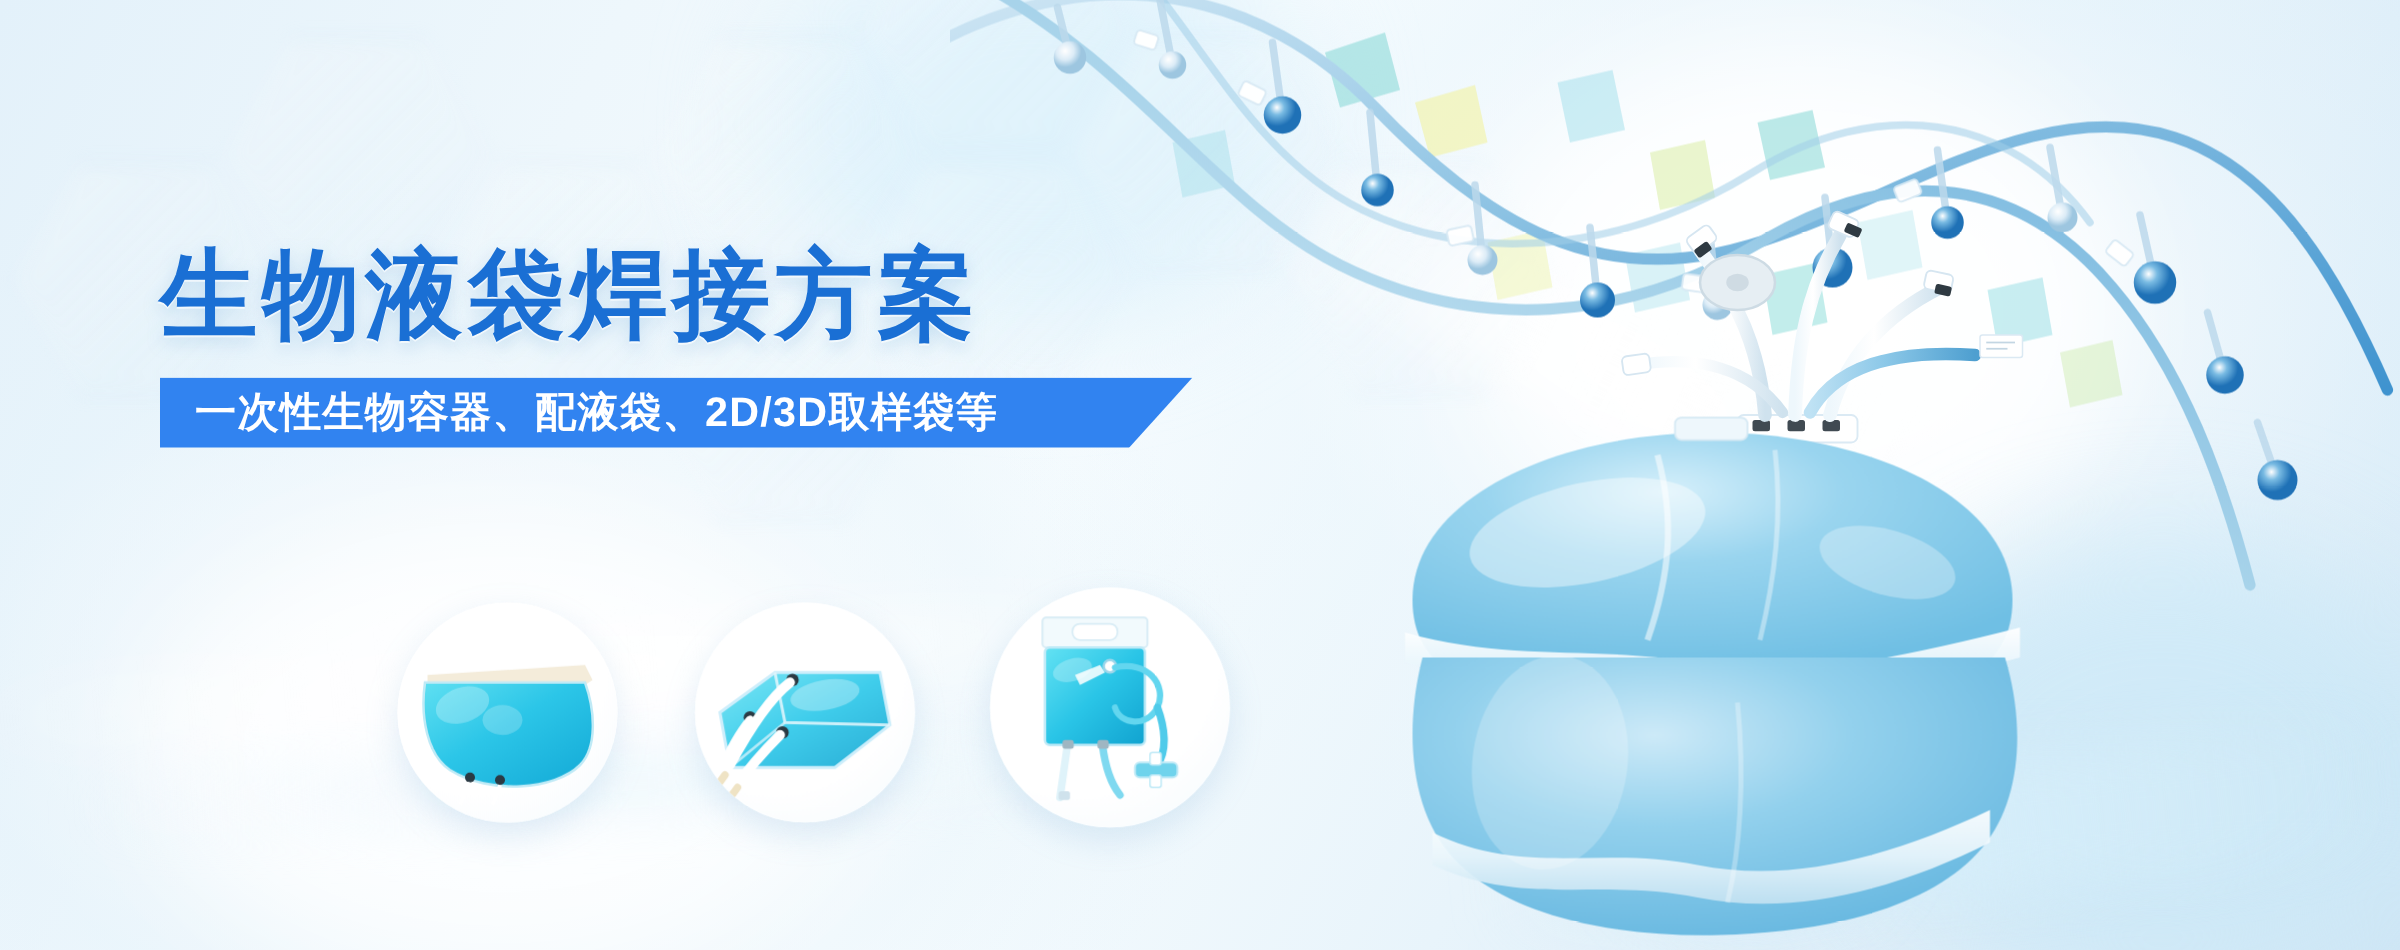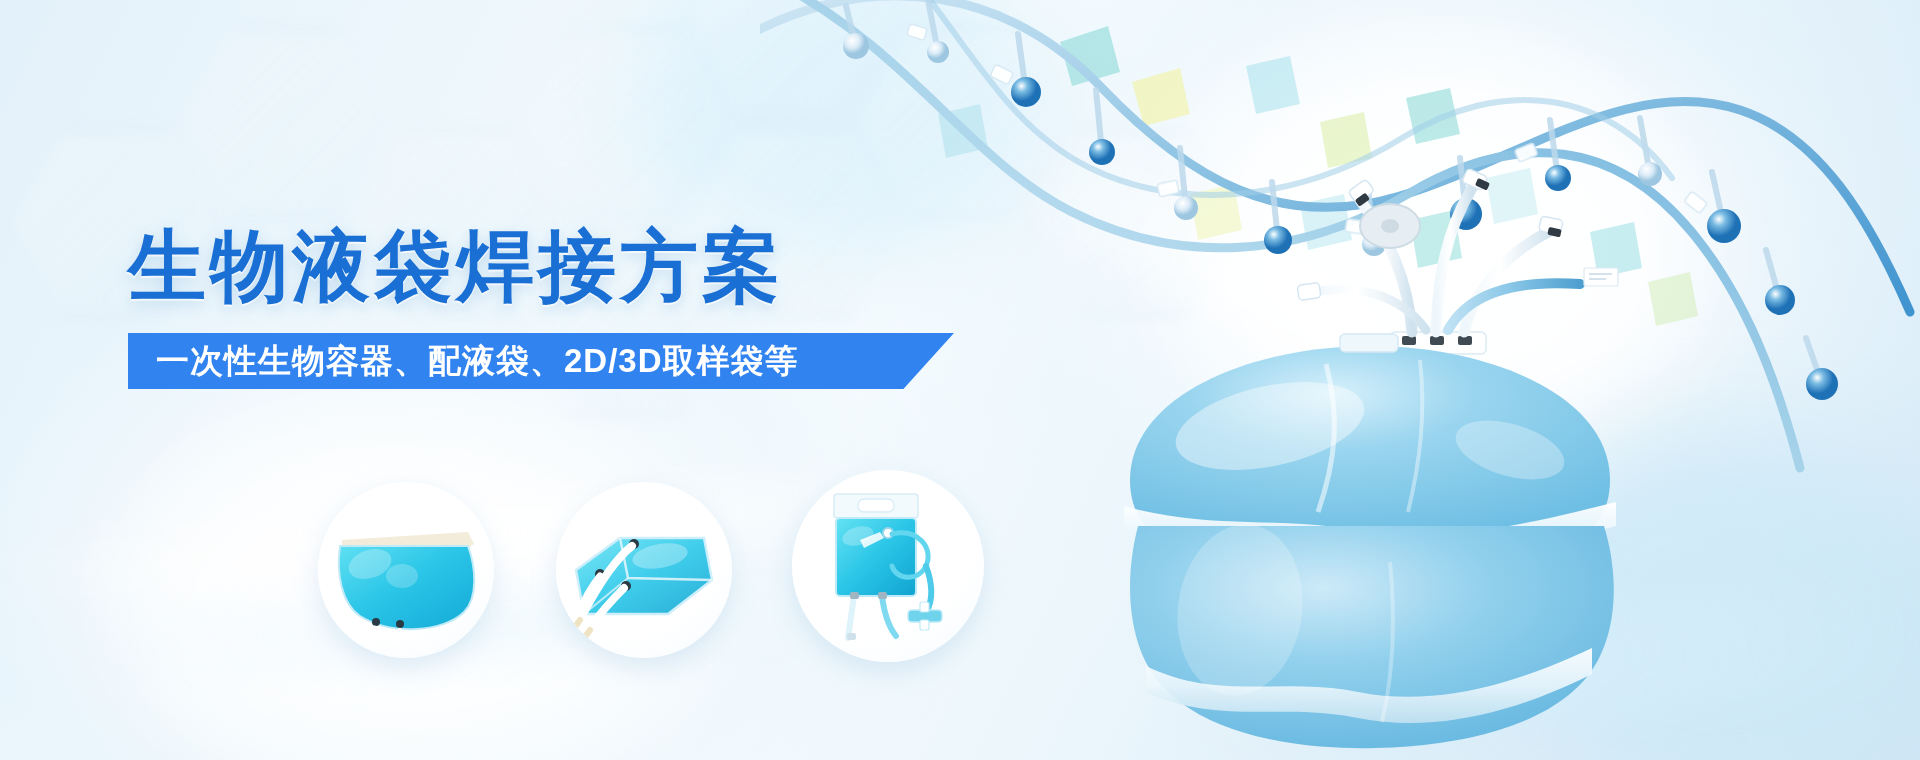--- a/index.html
+++ b/index.html
@@ -22,21 +22,21 @@
     position:absolute;border:2.5px solid rgba(150,200,232,.40);
     width:210px;height:182px;
     clip-path:polygon(25% 0%,75% 0%,100% 50%,75% 100%,25% 100%,0% 50%);
     background:linear-gradient(135deg,rgba(255,255,255,.35),rgba(205,232,248,.12));
   }
   .soft{position:absolute;border-radius:50%;filter:blur(46px);}
   .streak{position:absolute;filter:blur(20px);border-radius:40px;}
   
   #dna{position:absolute;left:760px;top:-18px;width:1160px;height:500px;}
   
-  #copy{position:absolute;left:128px;top:196px;width:900px;margin-top:31px;}
+  #copy{position:absolute;left:128px;top:196px;width:900px;}
   #title{
     font-size:78px;font-weight:bold;letter-spacing:4px;line-height:1;
     color:#1a6fd4;white-space:nowrap;
     text-shadow:0 2px 0 rgba(255,255,255,.65), 0 5px 14px rgba(120,175,220,.35);
   }
   #subbar{
     position:relative;margin-top:28px;height:56px;width:826px;
     background:#3183f0;
     clip-path:polygon(0 0,826px 0,770px 62px,0 62px);
     display:flex;align-items:center;

